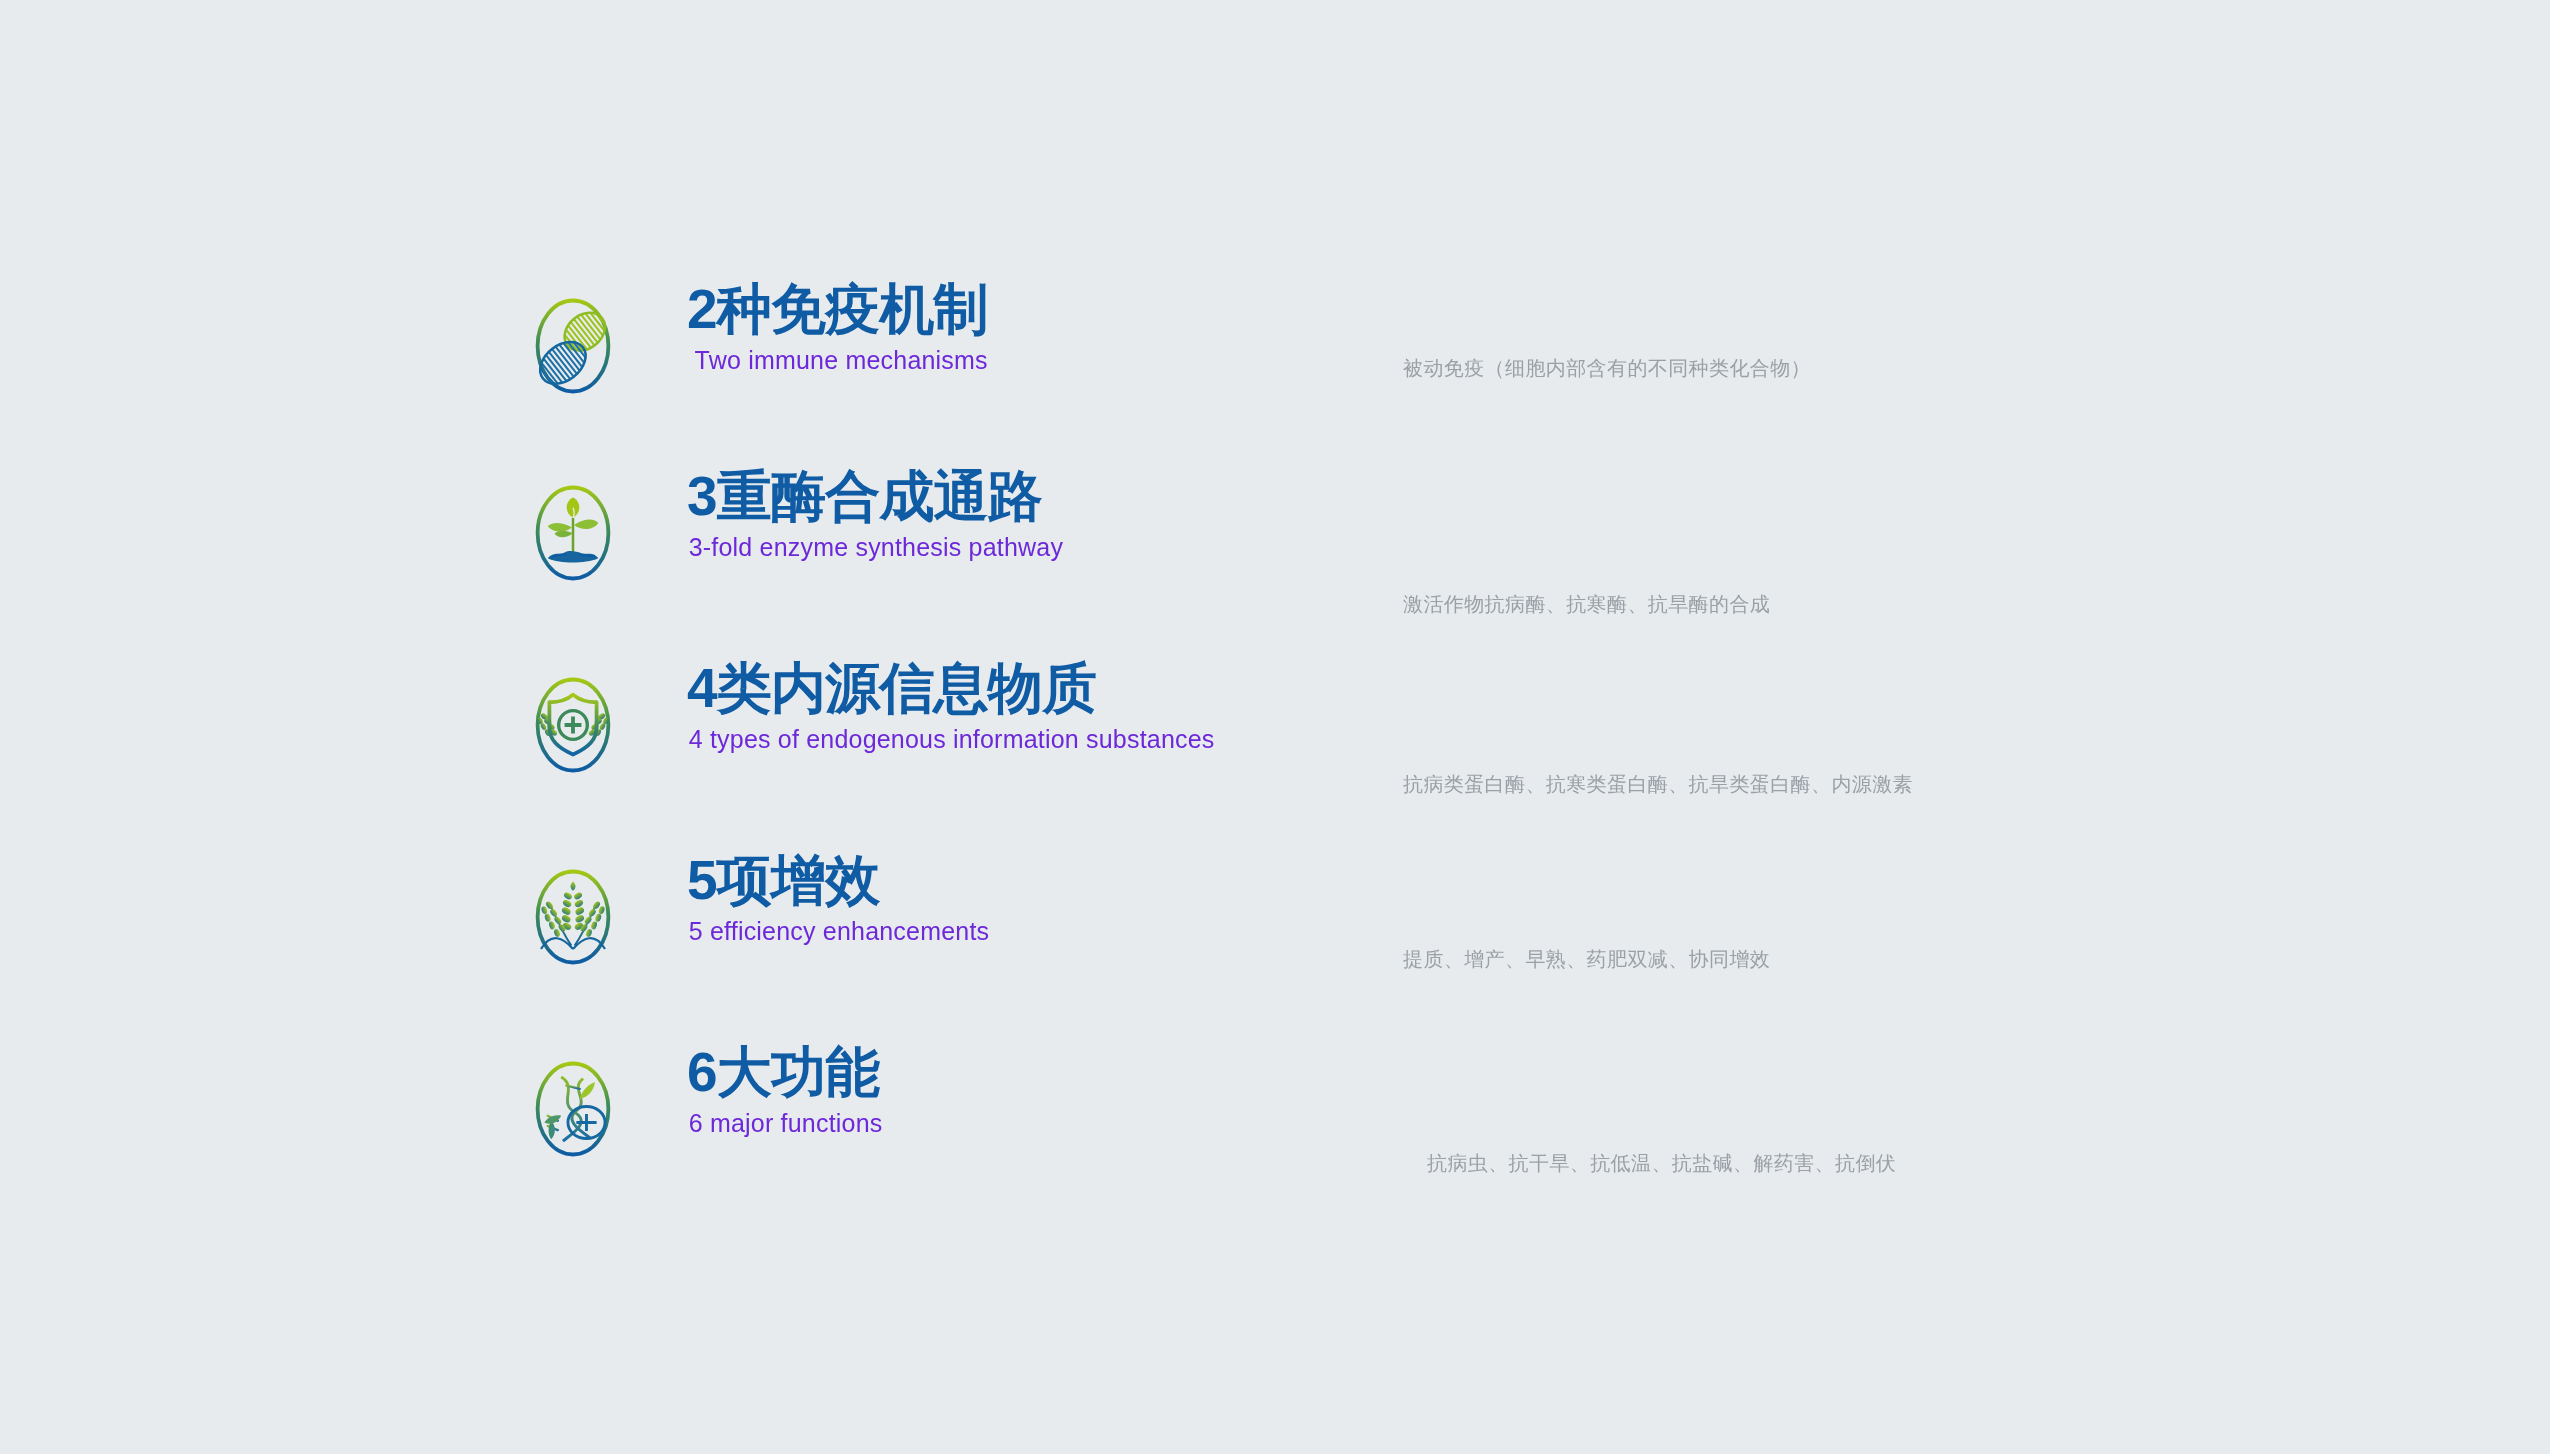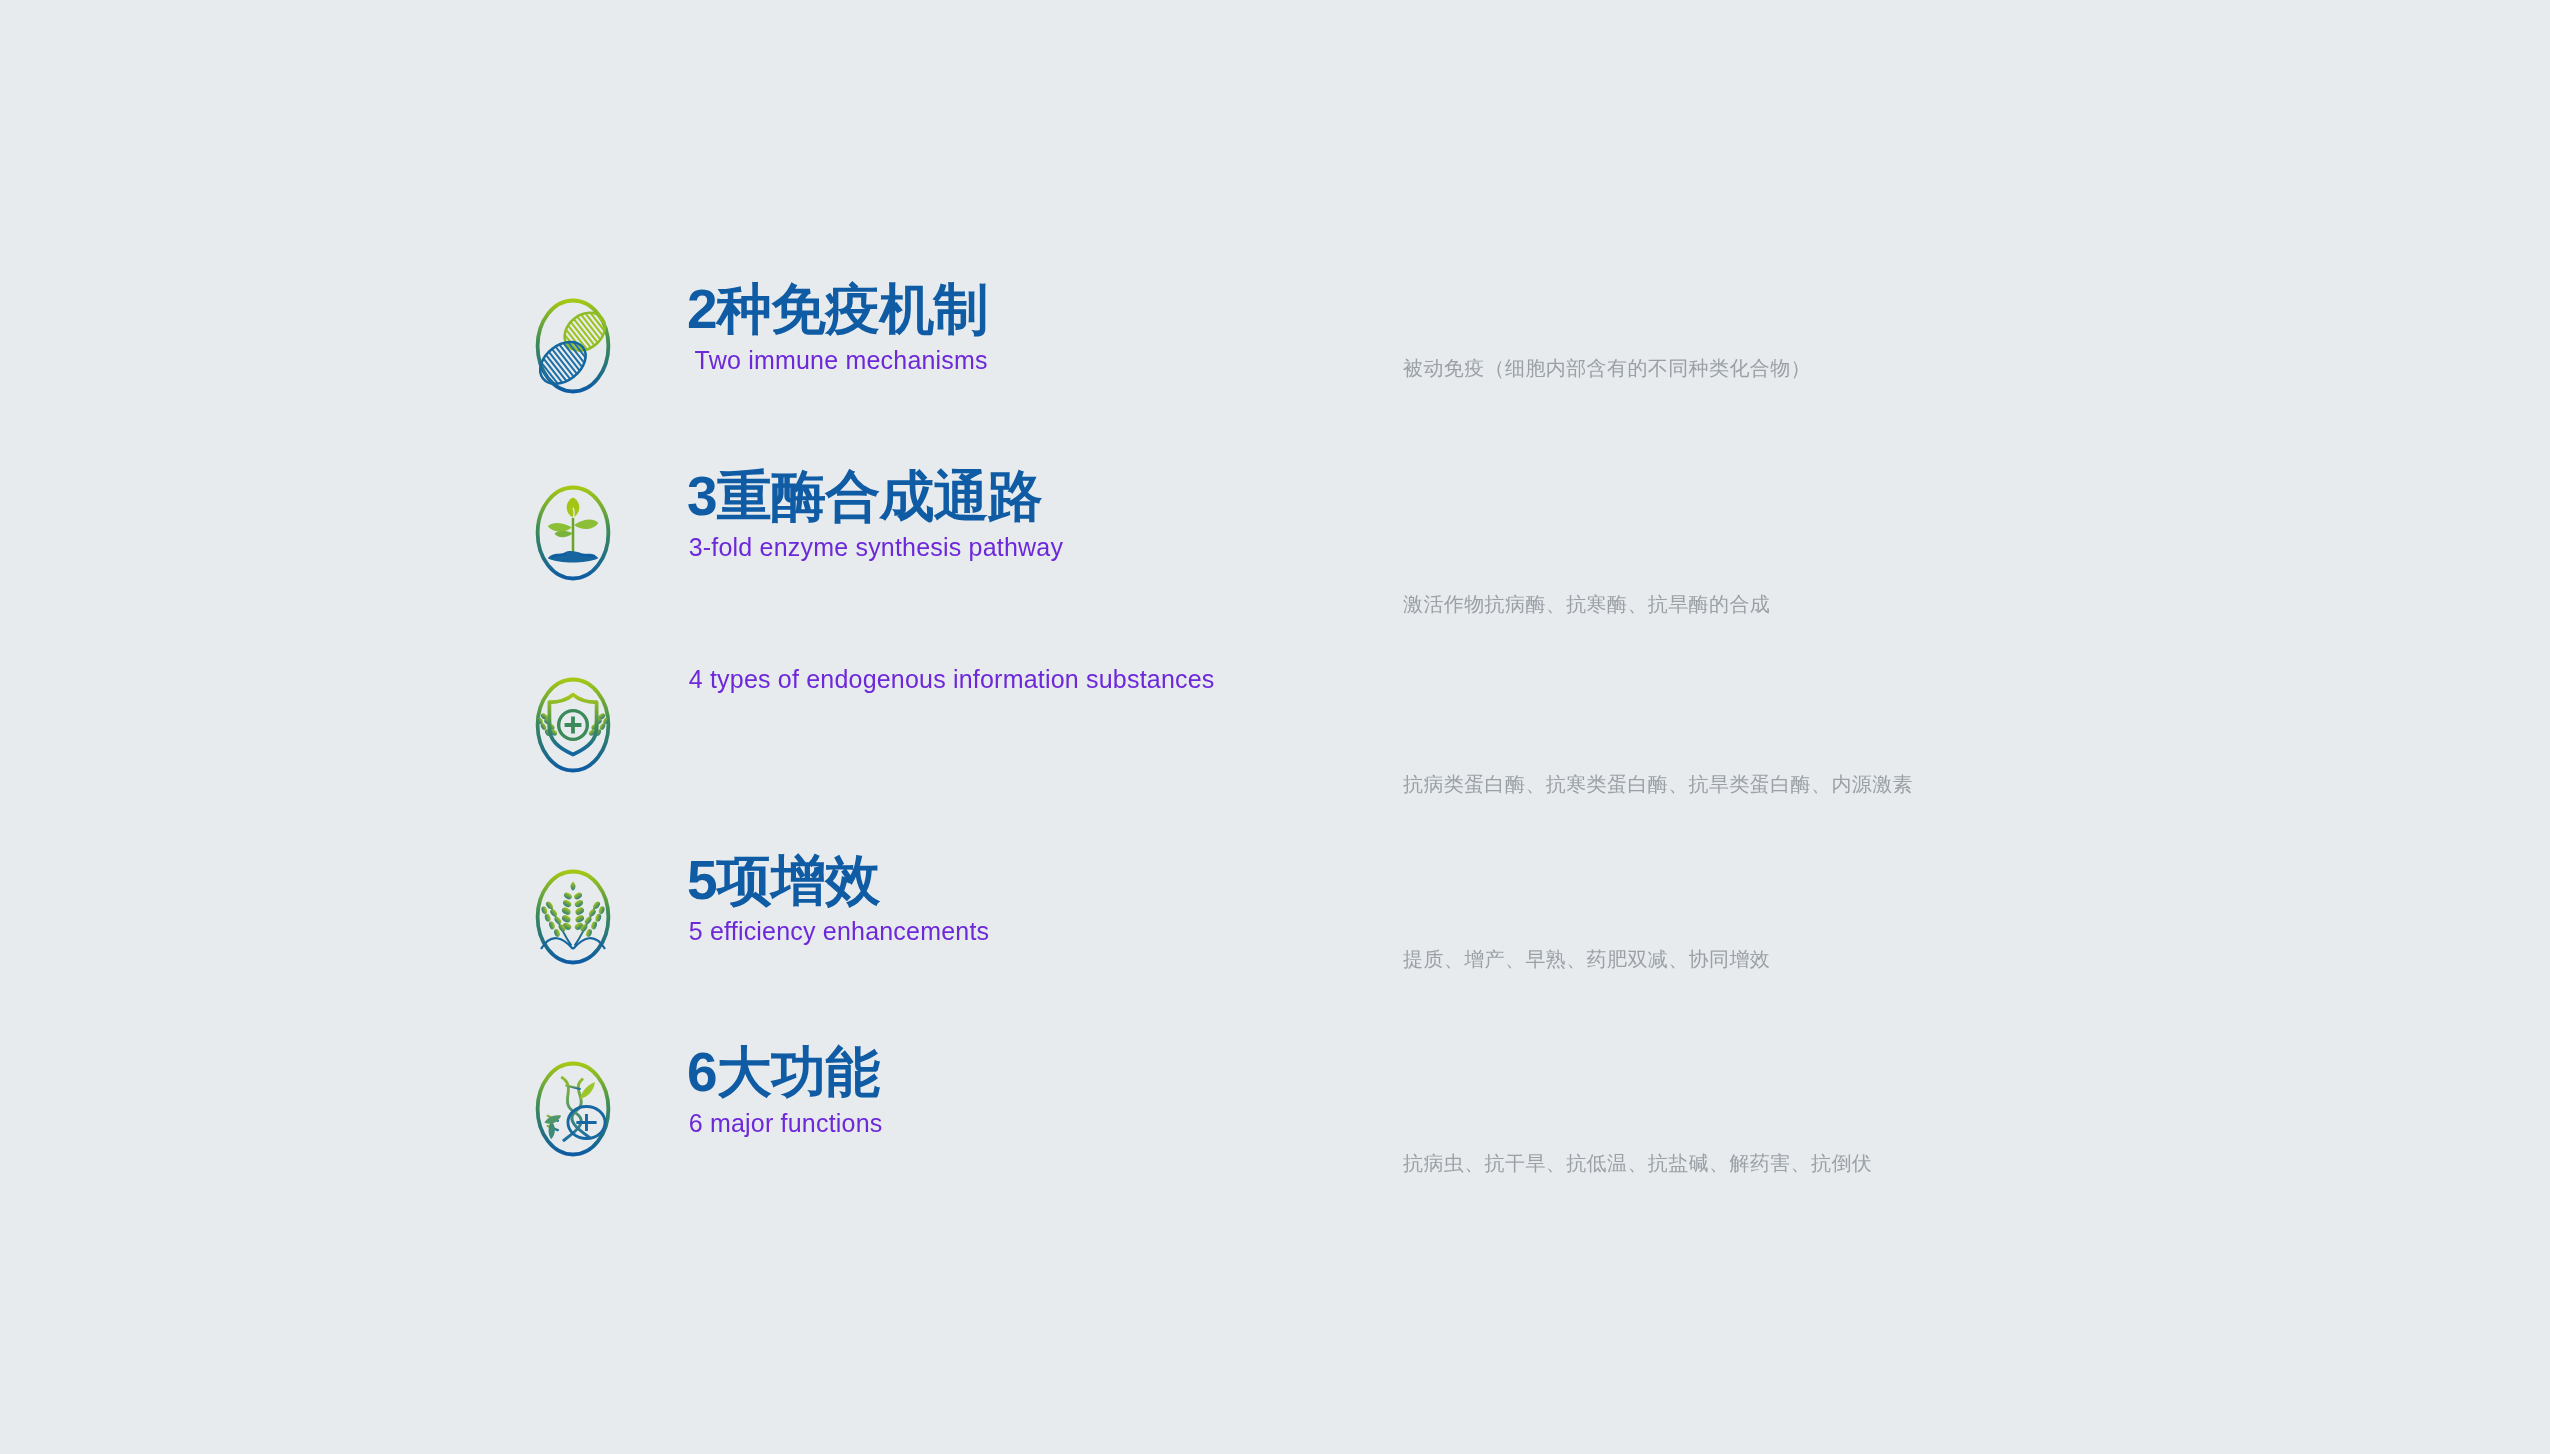--- a/index.html
+++ b/index.html
@@ -80,21 +80,21 @@
     font-size: 20px;
     color: #9aa0a6;
     line-height: 1.55;
     letter-spacing: 0.4px;
     white-space: nowrap;
   }
   .desc-1 { top: 66px; }
   .desc-2 { top: 91px; margin-top: 24px; }
   .desc-3 { top: 103px; }
   .desc-4 { top: 86px; }
-  .desc-5 { top: 98px; }
+  .desc-5 { top: 98px; margin-left: 24px; }
   .desc div { margin: 0; }
 </style>
 </head>
 <body>
 
 <div class="board">
 
   <div class="row row-1">
     <div class="icon-wrap">
       <svg viewBox="0 0 140 140" xmlns="http://www.w3.org/2000/svg">
@@ -230,20 +230,21 @@
           <ellipse cx="105" cy="72" rx="4.2" ry="2.8" transform="rotate(-60 105 72)"></ellipse>
           <ellipse cx="100" cy="79" rx="4.2" ry="2.8" transform="rotate(-60 100 79)"></ellipse>
         </g>
 
         <path d="M70 34 C78 41 90 43 98 43 L98 74 C98 90 84 99 70 105 C56 99 42 90 42 74 L42 43 C50 43 62 41 70 34 Z" fill="none" stroke="url(#g3s)" stroke-width="4.5" stroke-linejoin="round"></path>
         <circle cx="70" cy="70" r="17" fill="none" stroke="#3c8a5a" stroke-width="4"></circle>
         <path d="M70 60 L70 80 M60 70 L80 70" stroke="#3c8a5a" stroke-width="4.5" stroke-linecap="butt"></path>
       </svg>
     </div>
     <div class="head-block">
+      <div class="cn-title">4类内源信息物质</div>
       <div class="en-title">4 types of endogenous information substances</div>
     </div>
     <div class="desc desc-3">
       <div>抗病类蛋白酶、抗寒类蛋白酶、抗旱类蛋白酶、内源激素</div>
     </div>
   </div>
 
   <div class="row row-4">
     <div class="icon-wrap">
       <svg viewBox="0 0 140 140" xmlns="http://www.w3.org/2000/svg">

